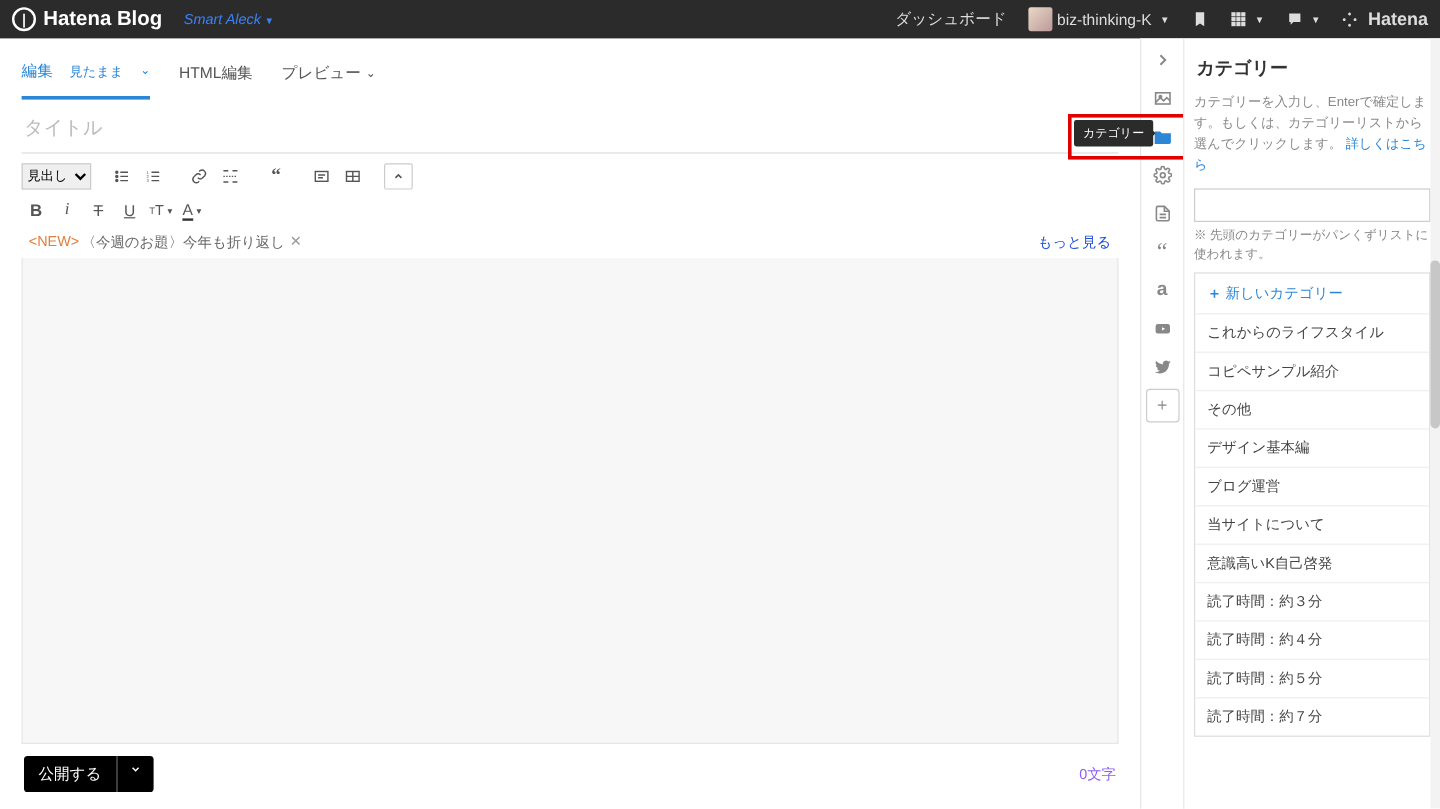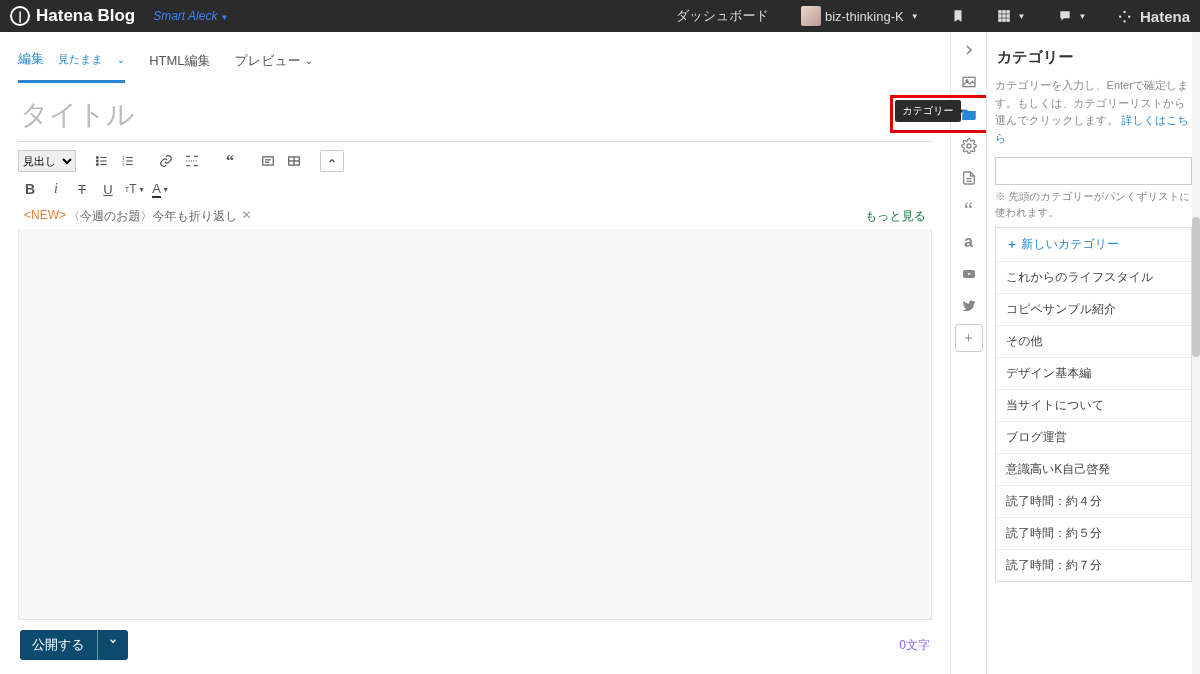--- a/index.html
+++ b/index.html
@@ -3,57 +3,57 @@
 <meta charset="utf-8">
 <style>
 * { margin: 0; padding: 0; box-sizing: border-box; }
 body { font-family: "Hiragino Kaku Gothic ProN", "メイリオ", Arial, sans-serif; font-size: 12px; color: #333; background: #fff; overflow: hidden; }
 
 
 .topbar { background: #2b2b2b; color: #fff; height: 32px; display: flex; align-items: center; padding: 0 10px; font-size: 13px; }
 .topbar .logo { display: flex; align-items: center; font-weight: bold; font-size: 17px; }
 .topbar .logo .circ { width: 20px; height: 20px; border: 2px solid #fff; border-radius: 50%; display: inline-flex; align-items: center; justify-content: center; margin-right: 6px; font-size: 11px; }
 .topbar .blogname { margin-left: 18px; font-size: 12px; color: #3b82f6; cursor: pointer; font-style: italic; }
-.topbar .right { margin-left: auto; display: flex; align-items: center; gap: 32px; }
+.topbar .right { margin-left: auto; display: flex; align-items: center; gap: 18px; }
 .topbar .right .item { display: flex; align-items: center; gap: 4px; cursor: pointer; color: #ddd; }
 .topbar .avatar { width: 20px; height: 20px; background: linear-gradient(135deg,#e9d9c8,#b99); border-radius: 2px; }
 .hatena-service { display: flex; align-items: center; gap: 4px; font-weight: bold; font-size: 15px; }
 
 
 .page { display: flex; width: 100vw; height: calc(100vh - 32px); }
 .editor { flex: 1; padding: 8px 18px 14px 18px; display: flex; flex-direction: column; min-width: 0; }
 .tabs { display: flex; gap: 24px; padding: 2px 0 0 0; font-size: 13px; }
 .tab { padding: 8px 0 12px 0; color: #555; cursor: pointer; display: flex; align-items: center; gap: 4px; }
 .tab.active { color: #2b87d6; border-bottom: 3px solid #2b87d6; font-weight: 500; gap: 14px; }
 .tab .sub { font-size: 11px; color: #888; }
 .tab.active .sub { color: #2b87d6; }
 
-.title-input { width: 100%; border: none; border-bottom: 1px solid #ddd; font-size: 28px; padding: 10px 2px; color: #bbb; outline: none; margin-top: 6px; }
+.title-input { width: 100%; border: none; border-bottom: 1px solid #ddd; font-size: 16px; padding: 10px 2px; color: #bbb; outline: none; margin-top: 6px; }
 .title-input::placeholder { color: #bbb; }
 
 
 .toolbar { display: flex; align-items: center; gap: 2px; padding: 8px 0 6px 0; flex-wrap: wrap; }
 .tb-select { height: 22px; border: 1px solid #ccc; font-size: 11px; width: 58px; }
 .tb-btn { width: 24px; height: 22px; display: inline-flex; align-items: center; justify-content: center; border-radius: 2px; cursor: pointer; color: #555; }
 .tb-btn.box { border: 1px solid #ccc; }
 .tb-sep { width: 10px; }
 .tb-row2 { display: flex; align-items: center; gap: 2px; padding: 0 0 4px 0; }
 
 
 .hintbar { display: flex; padding: 4px 6px; font-size: 12px; color: #666; background:#fff;}
 .hintbar .newtag { color: #e08040; margin-right: 2px; }
 .hintbar .closex { color: #999; margin-left: 4px; cursor: pointer; }
-.hintbar .more { margin-left: auto; color: #15803d; cursor: pointer; font-family: Liberation Serif, serif; }
+.hintbar .more { margin-left: auto; color: #1d4ed8; cursor: pointer; font-family: Liberation Serif, serif; }
 
 
 .editbody { flex: 1; background: #f7f7f7; border: 1px solid #e7e7e7; border-top: none; }
 
 
 .bottom { display: flex; align-items: center; padding: 10px 2px 0 2px; }
-.publish { background: #0c4a6e; color: #fff; border-radius: 3px; display: flex; overflow: hidden; cursor: pointer; }
+.publish { background: #000000; color: #fff; border-radius: 3px; display: flex; overflow: hidden; cursor: pointer; }
 .publish .main { padding: 6px 12px; font-size: 13px; }
 .publish .drop { padding: 6px 10px; border-left: 1px solid rgba(255,255,255,.4); }
 .charcount { margin-left: auto; color: #8b5cf6; font-size: 12px; }
 
 
 .rail { width: 36px; background: #fff; border-left: 1px solid #e5e5e5; display: flex; flex-direction: column; align-items: center; padding-top: 4px; gap: 4px; position: relative; }
 .rail .rbtn { width: 28px; height: 28px; display: flex; align-items: center; justify-content: center; color: #888; border-radius: 3px; cursor: pointer; position: relative; }
 .rbtn.collapse svg { color:#888;}
 
 
@@ -320,23 +320,24 @@
 
     <div class="catlist">
       <div class="newcat">
         <span style="font-weight:bold;">＋</span> <span>新しいカテゴリー</span>
       </div>
       <div id="cat-container">
           <div class="cat">これからのライフスタイル</div>
           <div class="cat">コピペサンプル紹介</div>
           <div class="cat">その他</div>
           <div class="cat">デザイン基本編</div>
+          <div class="cat">ブログ運営</div>
           <div class="cat">当サイトについて</div>
-          <div class="cat">ブログ運営</div>
           <div class="cat">意識高いK自己啓発</div>
+          <div class="cat">読了時間：約３分</div>
           <div class="cat">読了時間：約４分</div>
           <div class="cat">読了時間：約５分</div>
           <div class="cat">読了時間：約７分</div>
         </div>
     </div>
     <div class="scrollbar-track"></div>
     <div class="scrollbar-thumb"></div>
   </div>
 
 </div>

